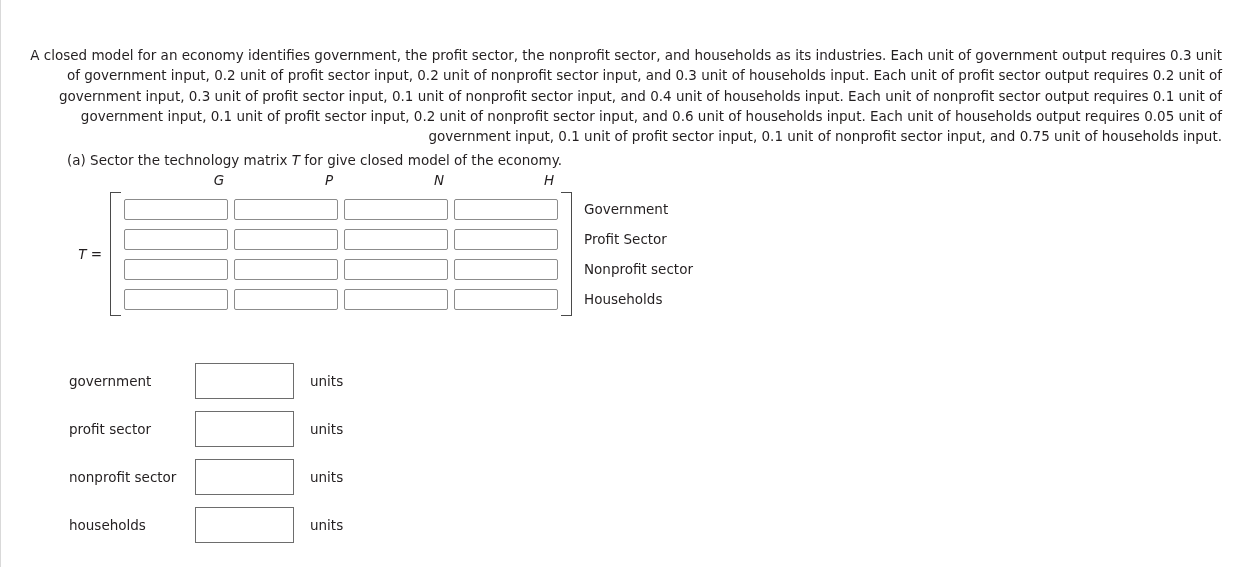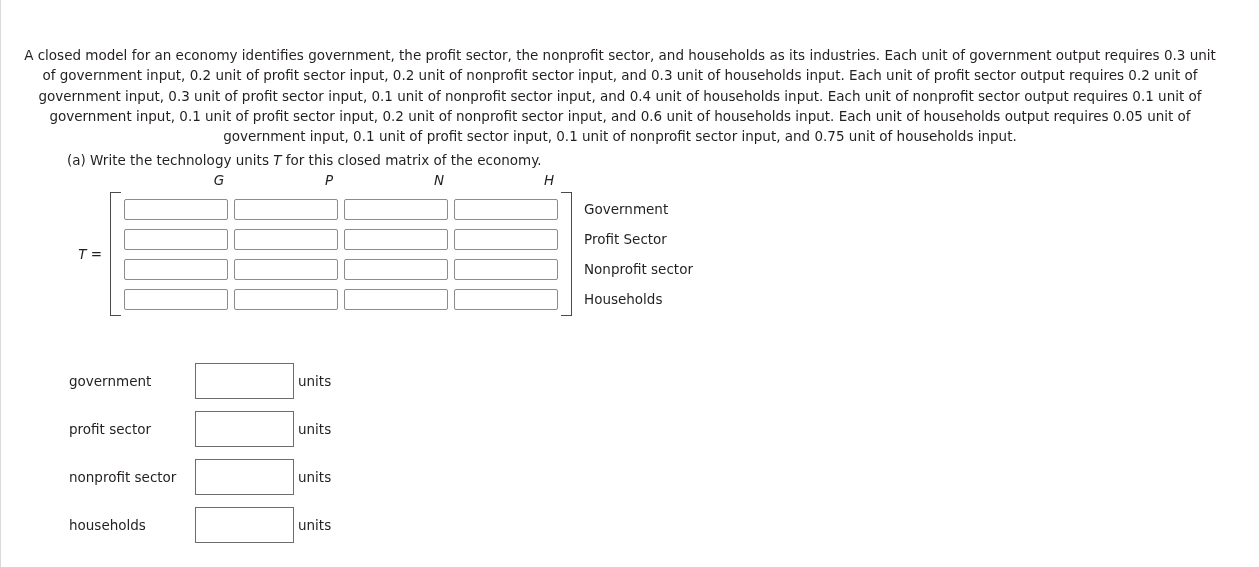--- a/index.html
+++ b/index.html
@@ -32,21 +32,21 @@
     line-height: 17px;
     white-space: nowrap;
   }
   .body-par {
     position: absolute;
     left: 17px;
     top: 45px;
     width: 1204px;
     font-size: 13.5px;
     line-height: 20.3px;
-    text-align: center;
+    text-align: right;
   }
 
   .part-a-label {
     position: absolute;
     left: 66px;
     top: 152px;
     font-size: 13.5px;
     white-space: nowrap;
   }
   .part-a-label i { font-style: italic; }
@@ -162,33 +162,33 @@
     box-sizing: border-box;
     border: 1px solid #6d6d6d;
     border-radius: 0px;
     background: #fff;
     font-family: "DejaVu Sans", "Liberation Sans", sans-serif;
     font-size: 13.5px;
     padding: 0 5px;
     outline: none;
   }
   .ans-units {
-    margin-left: 4px;
+    margin-left: 16px;
     font-size: 13.5px;
   }
 </style>
 </head>
 <body>
 
 <div class="page">
 
 
   <div class="body-par">A closed model for an economy identifies government, the profit sector, the nonprofit sector, and households as its industries. Each unit of government output requires 0.3 unit of government input, 0.2 unit of profit sector input, 0.2 unit of nonprofit sector input, and 0.3 unit of households input. Each unit of profit sector output requires 0.2 unit of government input, 0.3 unit of profit sector input, 0.1 unit of nonprofit sector input, and 0.4 unit of households input. Each unit of nonprofit sector output requires 0.1 unit of government input, 0.1 unit of profit sector input, 0.2 unit of nonprofit sector input, and 0.6 unit of households input. Each unit of households output requires 0.05 unit of government input, 0.1 unit of profit sector input, 0.1 unit of nonprofit sector input, and 0.75 unit of households input.</div>
 
-  <div class="part-a-label"><span>(a) Write the technology units </span><i>T</i><span> for this closed matrix of the economy.</span></div>
+  <div class="part-a-label"><span>(a) Sector the technology matrix </span><i>T</i><span> for give closed model of the economy.</span></div>
 
   <div class="matrix-wrap">
 
     <div class="col-headers">
       <span>G</span>
       <span>P</span>
       <span>N</span>
       <span>H</span>
     </div>
 

